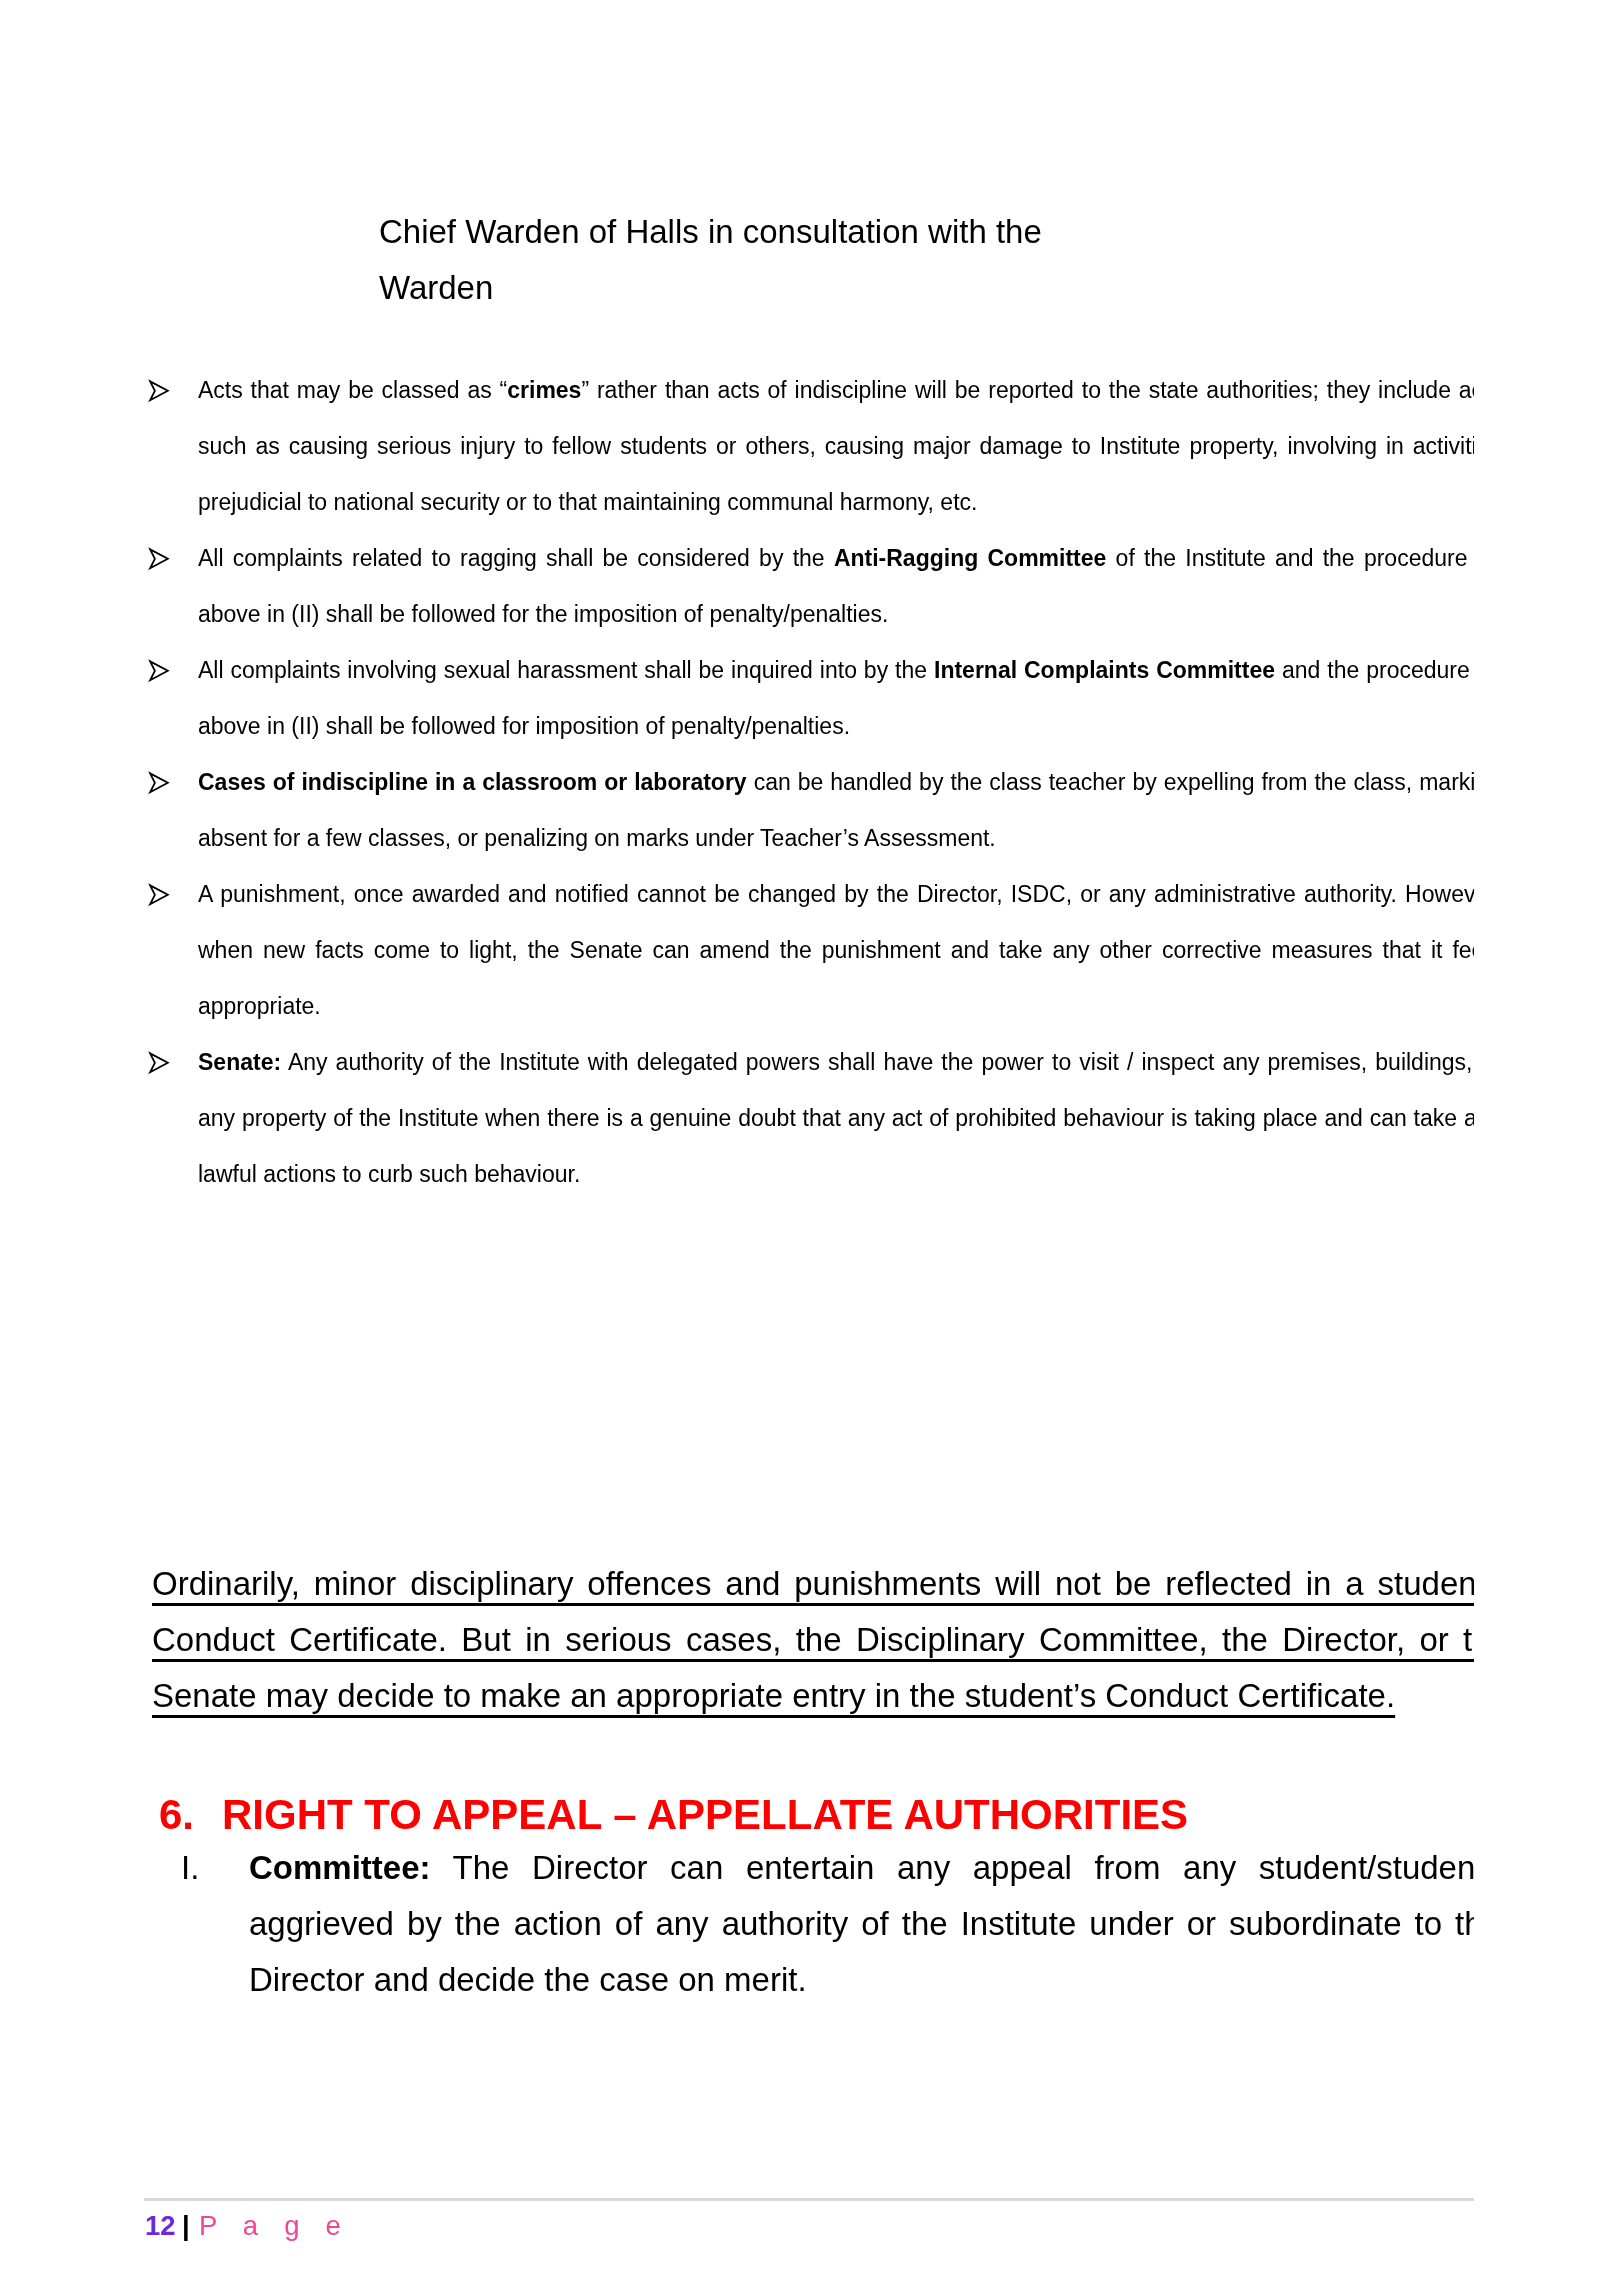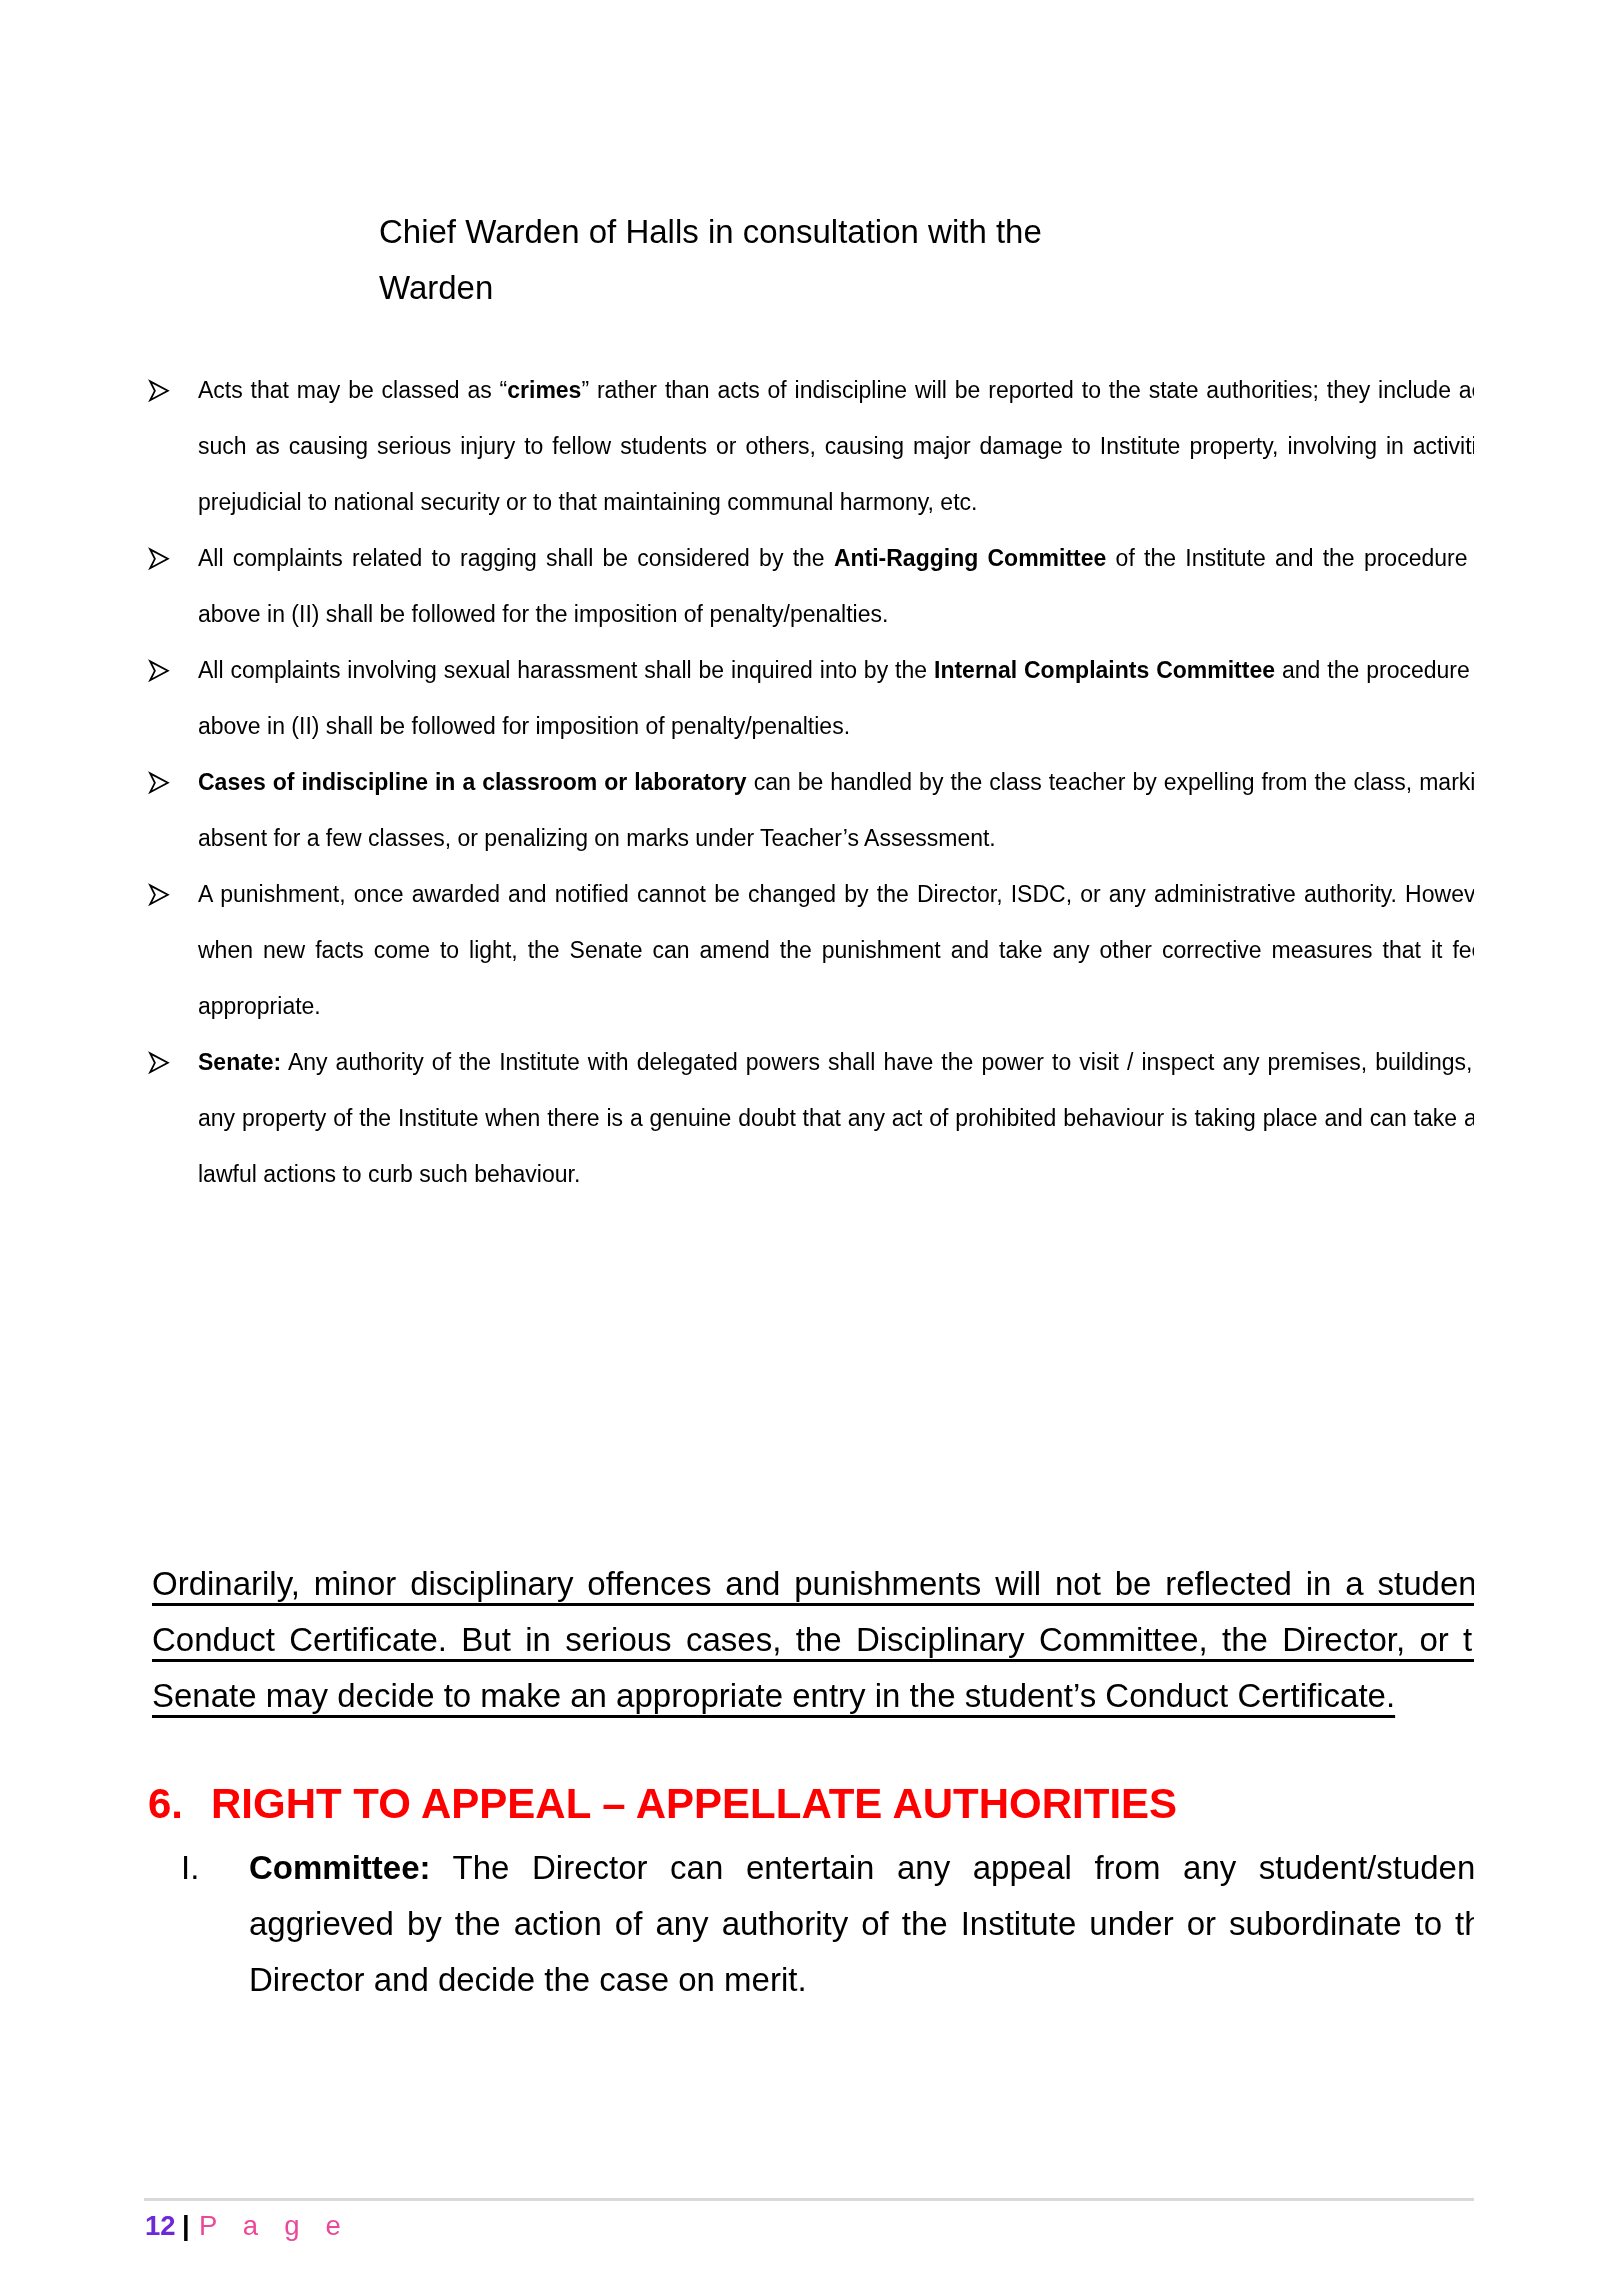--- a/index.html
+++ b/index.html
@@ -55,21 +55,21 @@
     line-height:56px;
     text-align:justify;
     text-decoration:underline;
     text-decoration-thickness:2.6px;
     text-underline-offset:7.9px;
   }
   .heading{
     position:absolute;
     left:144px;
     top:1774px;
-    margin:4px;
+    margin:15px;
     font-size:42px;
     line-height:52px;
     font-weight:bold;
     color:#FF0000;
     white-space:nowrap;
   }
   .heading .hnum{
     display:inline-block;
     min-width:63px;
   }

